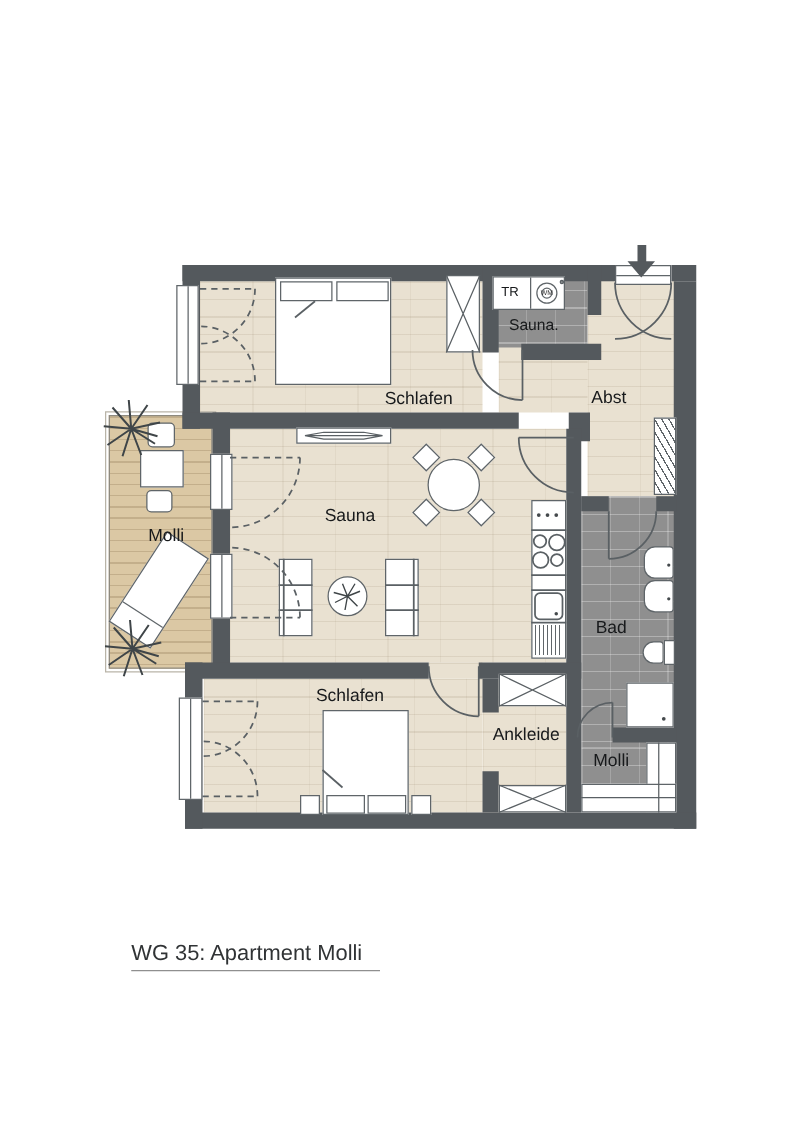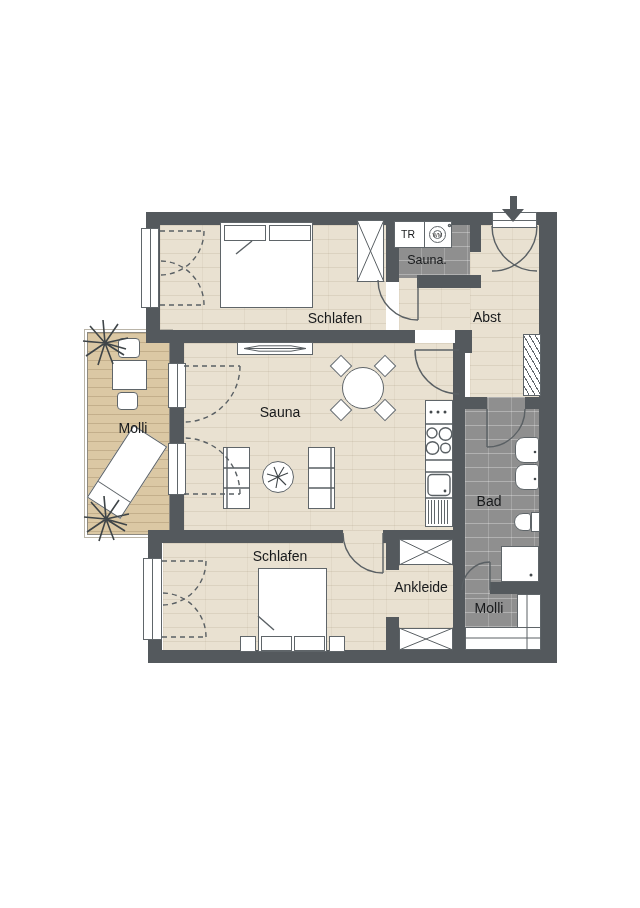--- a/index.html
+++ b/index.html
@@ -202,14 +202,15 @@
   <div class="rlabel" style="left:487px;top:317px">Abst</div>
   <div class="rlabel" style="left:133px;top:428px">Molli</div>
   <div class="rlabel" style="left:280px;top:412px">Sauna</div>
   <div class="rlabel" style="left:489px;top:501px">Bad</div>
   <div class="rlabel" style="left:280px;top:556px">Schlafen</div>
   <div class="rlabel" style="left:421px;top:587px">Ankleide</div>
   <div class="rlabel" style="left:489px;top:608px">Molli</div>
   <div class="tiny" style="left:408px;top:234px">TR</div>
   <div class="drum-t" style="left:437.5px;top:234.5px">WM</div>
 
+  <div class="caption">WG 35: Apartment Molli</div>
 
 </div>
 
 </body></html>

